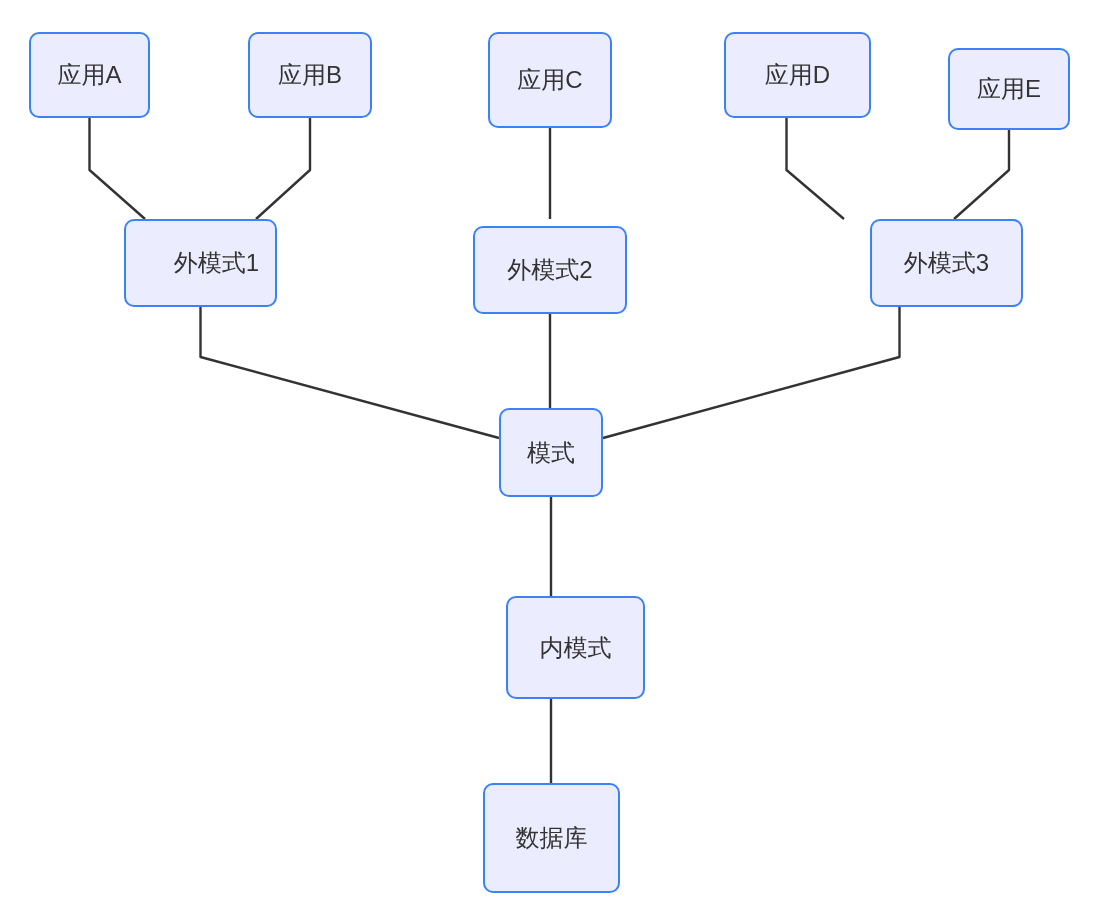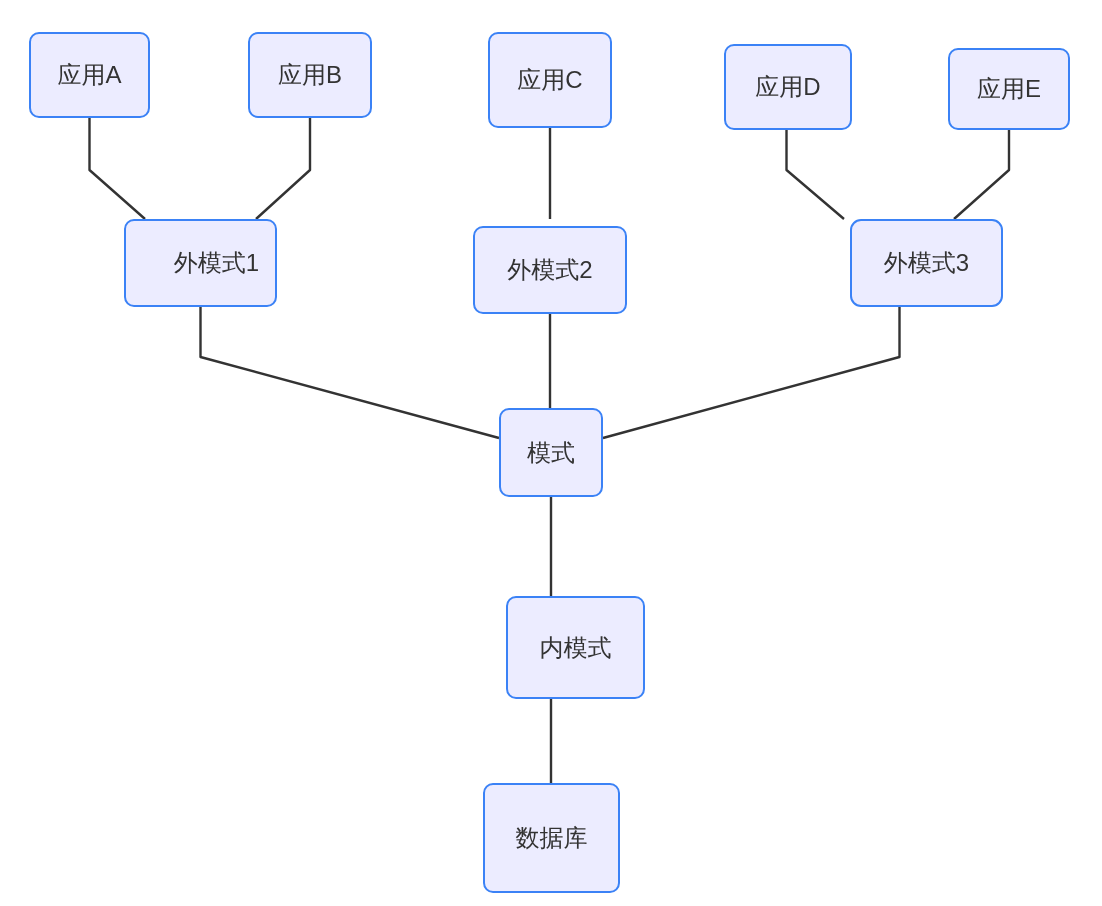--- a/index.html
+++ b/index.html
@@ -62,29 +62,29 @@
     <polyline class="edge" points="551,497 551,596"></polyline>
     <polyline class="edge" points="551,684 551,783"></polyline>
   </svg>
 
   <div class="node" style="left:29px;  top:32px;  width:121px; height:86px;">应用A</div>
 
   <div class="node" style="left:248px; top:32px;  width:124px; height:86px;">应用B</div>
 
   <div class="node" style="left:488px; top:32px;  width:124px; height:96px;">应用C</div>
 
-  <div class="node" style="left:724px; top:44px;  width:128px; height:86px;">应用D</div>
+  <div class="node" style="left:724px; top:32px;  width:147px; height:86px;">应用D</div>
 
   <div class="node" style="left:948px; top:48px;  width:122px; height:82px;">应用E</div>
 
   <div class="node" style="left:124px; top:219px; width:153px; height:88px;padding-left:32px;">外模式1</div>
 
   <div class="node" style="left:473px; top:226px; width:154px; height:88px;">外模式2</div>
 
-  <div class="node" style="left:850px; top:219px; width:153px; height:88px;border-radius:11px;">外模式3</div>
+  <div class="node" style="left:870px; top:219px; width:153px; height:88px;">外模式3</div>
 
   <div class="node" style="left:499px; top:408px; width:104px; height:89px;">模式</div>
 
   <div class="node" style="left:506px; top:596px; width:139px; height:103px;">内模式</div>
 
   <div class="node" style="left:483px; top:783px; width:137px; height:110px;">数据库</div>
 
 </div>
 
 </body></html>

